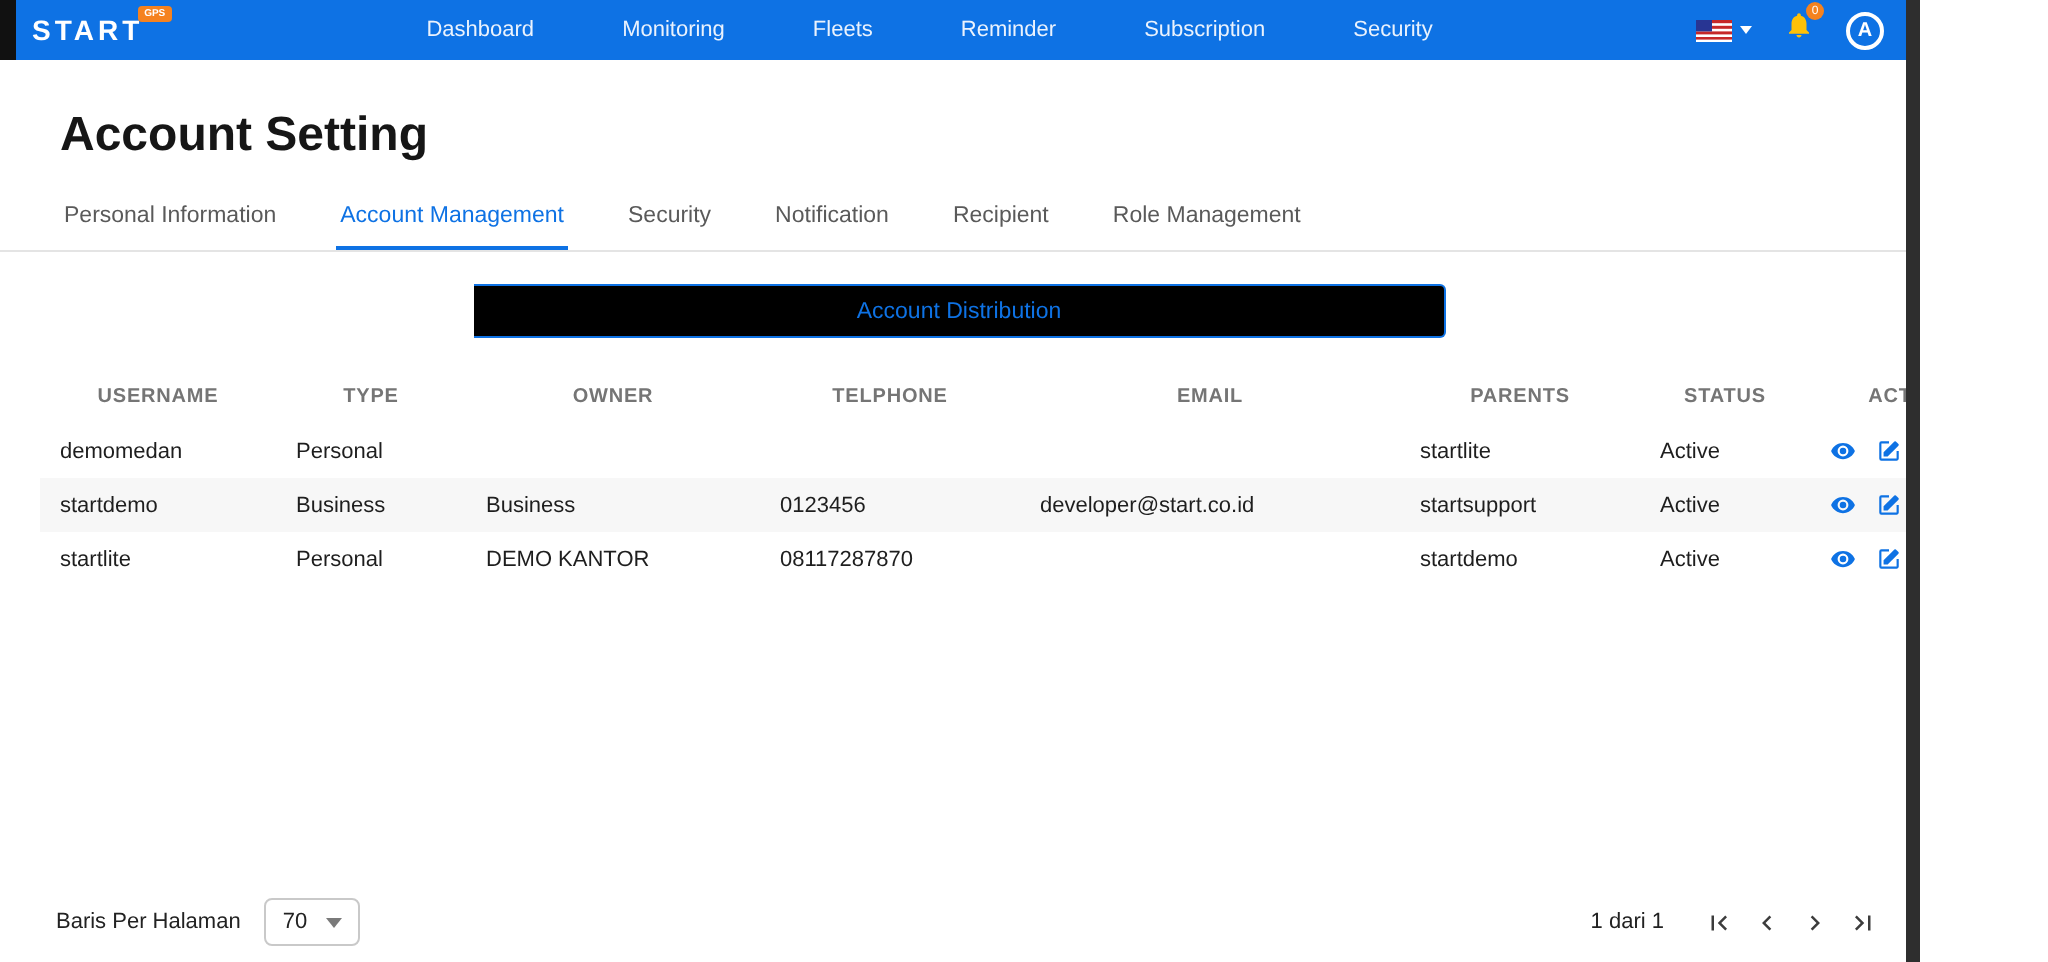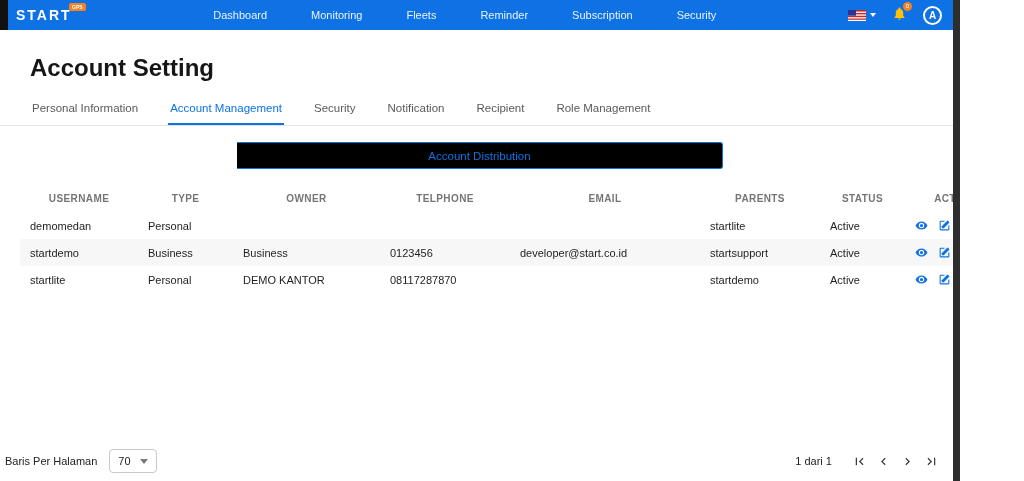--- a/index.html
+++ b/index.html
@@ -49,21 +49,21 @@
 
   
   table { width:984px; margin:14px 20px 0; border-collapse:collapse; }
   th { text-align:center; font-size:10px; color:#757575; font-weight:bold; letter-spacing:.4px; padding:10px 10px 8px; }
   td { font-size:11px; color:#1e1e1e; padding:7px 10px; }
   tbody tr:nth-child(even) { background:#f7f7f7; }
   .action-cell { display:flex; gap:10px; align-items:center; }
   .icon-btn { cursor:pointer; display:inline-flex; }
 
   
-  .footer { position:absolute; left:5px; right:20px; bottom:8px; display:flex; align-items:center; font-size:11px; color:#222; }
+  .footer { position:absolute; left:28px; right:20px; bottom:8px; display:flex; align-items:center; font-size:11px; color:#222; }
   .rpp { display:flex; align-items:center; gap:12px; }
   .rpp-select { display:inline-flex; align-items:center; gap:9px; border:1px solid #c9c9c9; border-radius:4px; padding:5px 8px; cursor:pointer; background:#fff; }
   .rpp-caret { width:0; height:0; border-left:4px solid transparent; border-right:4px solid transparent; border-top:5px solid #7a7a7a; }
   .pager { margin-left:auto; display:flex; align-items:center; gap:6px; }
   .page-info { margin-right:12px; }
   .pg-btn { width:18px; height:18px; display:flex; align-items:center; justify-content:center; cursor:pointer; }
 </style>
 </head>
 <body>
 

